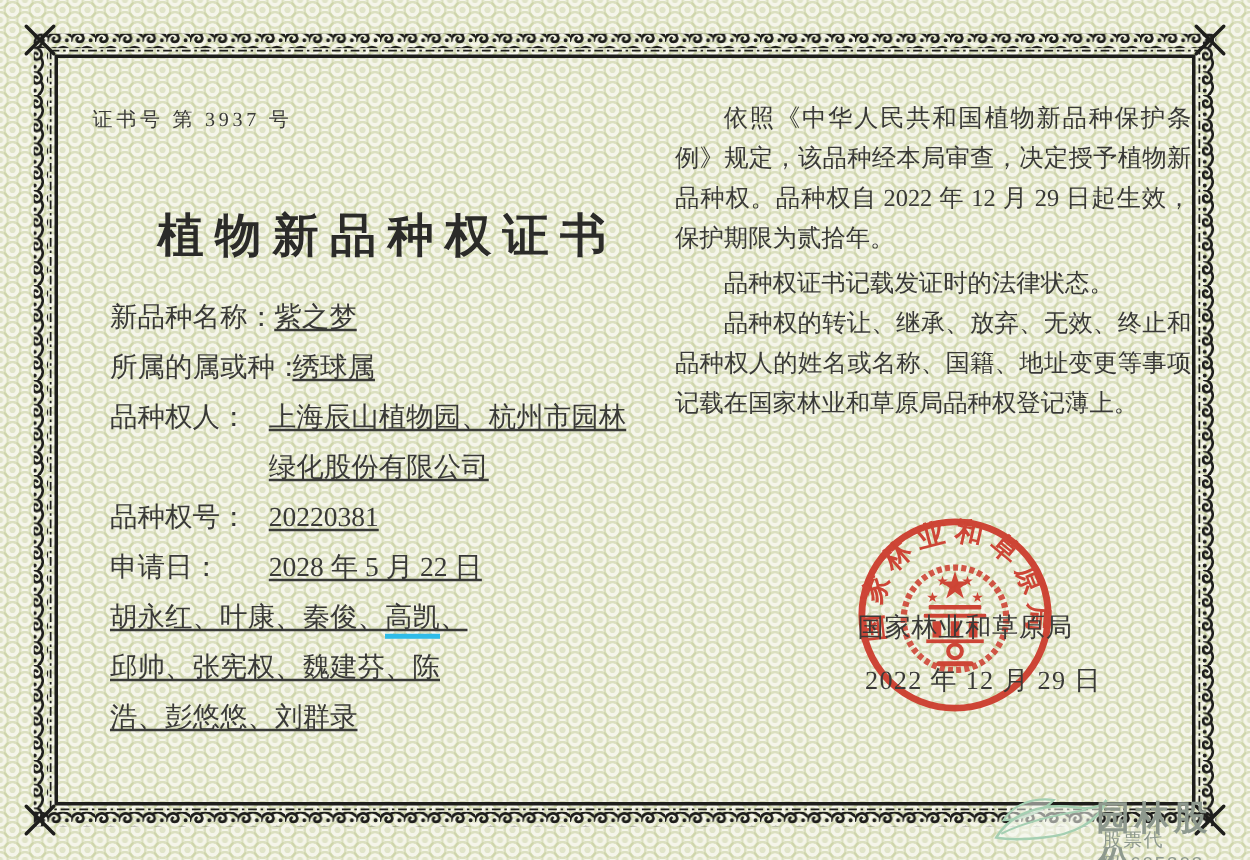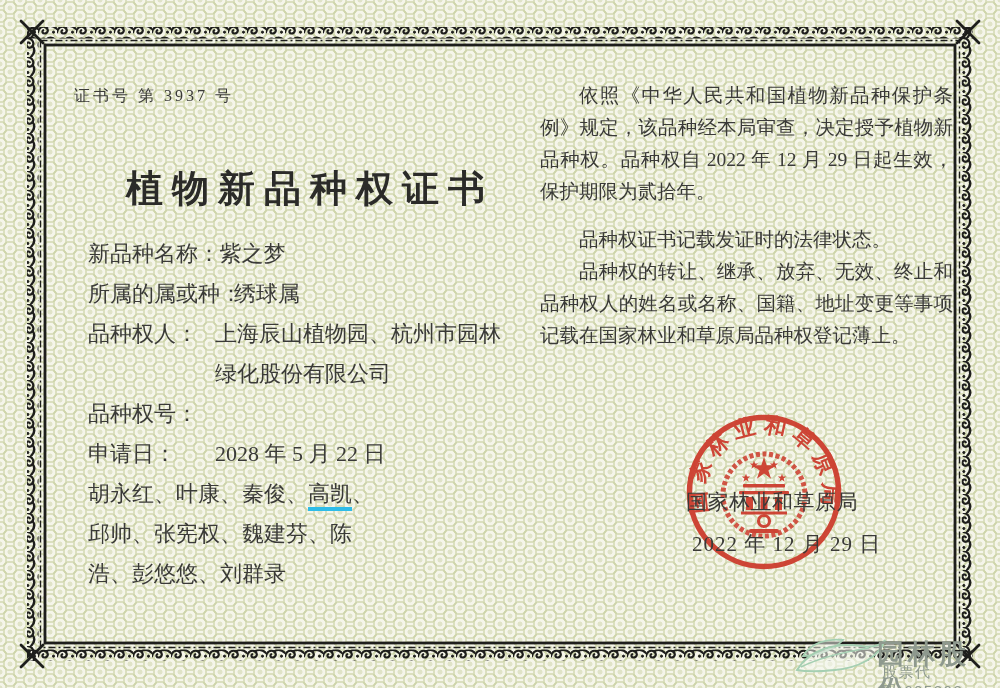--- a/index.html
+++ b/index.html
@@ -20,28 +20,28 @@
   .ink-stroke{stroke:var(--border-ink,#1e1e1c);}
   .content{position:absolute;left:0;top:0;width:100%;height:100%;z-index:2;}
 
   .cert-no{position:absolute;left:74px;top:86px;font-size:16px;letter-spacing:3px;}
   .title{position:absolute;left:110px;top:148px;margin:16px;font-size:37px;font-weight:700;
          letter-spacing:9px;font-family:"Liberation Sans","DejaVu Sans",sans-serif;color:#2b2b29;}
 
   .left-col{position:absolute;left:88px;top:234px;width:436px;font-size:22px;}
   .f-row{display:flex;align-items:flex-start;line-height:40px;}
   .f-label{min-width:127px;white-space:nowrap;}
-  .f-value{width:306px;}
+  .f-value{width:306px;text-decoration:underline;}
   .hl{text-decoration:underline;text-decoration-color:var(--highlight-cyan,#2fbce8);
       text-decoration-thickness:4px;text-underline-offset:6px;}
 
   .right-col{position:absolute;left:540px;top:80px;width:413px;font-size:19.5px;
              line-height:32px;text-align:justify;}
   .right-col p{margin:0;text-indent:2em;}
-  .right-col p.first{margin-bottom:16px;}
+  .right-col p.first{margin-bottom:4px;}
 
   .seal-box{position:absolute;left:684px;top:412px;width:160px;height:160px;}
   .seal-fill{fill:var(--seal-red,#cc392a);}
   .seal-stroke{stroke:var(--seal-red,#cc392a);fill:none;}
   .arc-text{fill:var(--seal-red,#cc392a);font-weight:700;
             font-family:"Liberation Serif","DejaVu Serif",serif;}
   .seal-authority{position:absolute;left:686px;top:488px;font-size:21px;letter-spacing:.5px;}
   .seal-date{position:absolute;left:692px;top:530px;font-size:21px;letter-spacing:1px;}
 
   .watermark{position:absolute;left:0;top:0;width:100%;height:100%;z-index:3;pointer-events:none;}
@@ -101,20 +101,21 @@
       <div class="f-row">
         <span class="f-label">所属的属或种：</span>
         <span class="f-value">绣球属</span>
       </div>
       <div class="f-row">
         <span class="f-label">品种权人：</span>
         <span class="f-value">上海辰山植物园、杭州市园林绿化股份有限公司</span>
       </div>
       <div class="f-row">
         <span class="f-label">品种权号：</span>
+        <span class="f-value">20220381</span>
       </div>
       <div class="f-row">
         <span class="f-label">申请日：</span>
         <span class="f-value">2028 年 5 月 22 日</span>
       </div>
       <div class="f-row">
         <span class="f-value"><span>胡永红、叶康、秦俊、</span><span class="hl">高凯</span><span>、邱帅、张宪权、魏建芬、陈浩、彭悠悠、刘群录</span></span>
       </div>
     </div>
 

